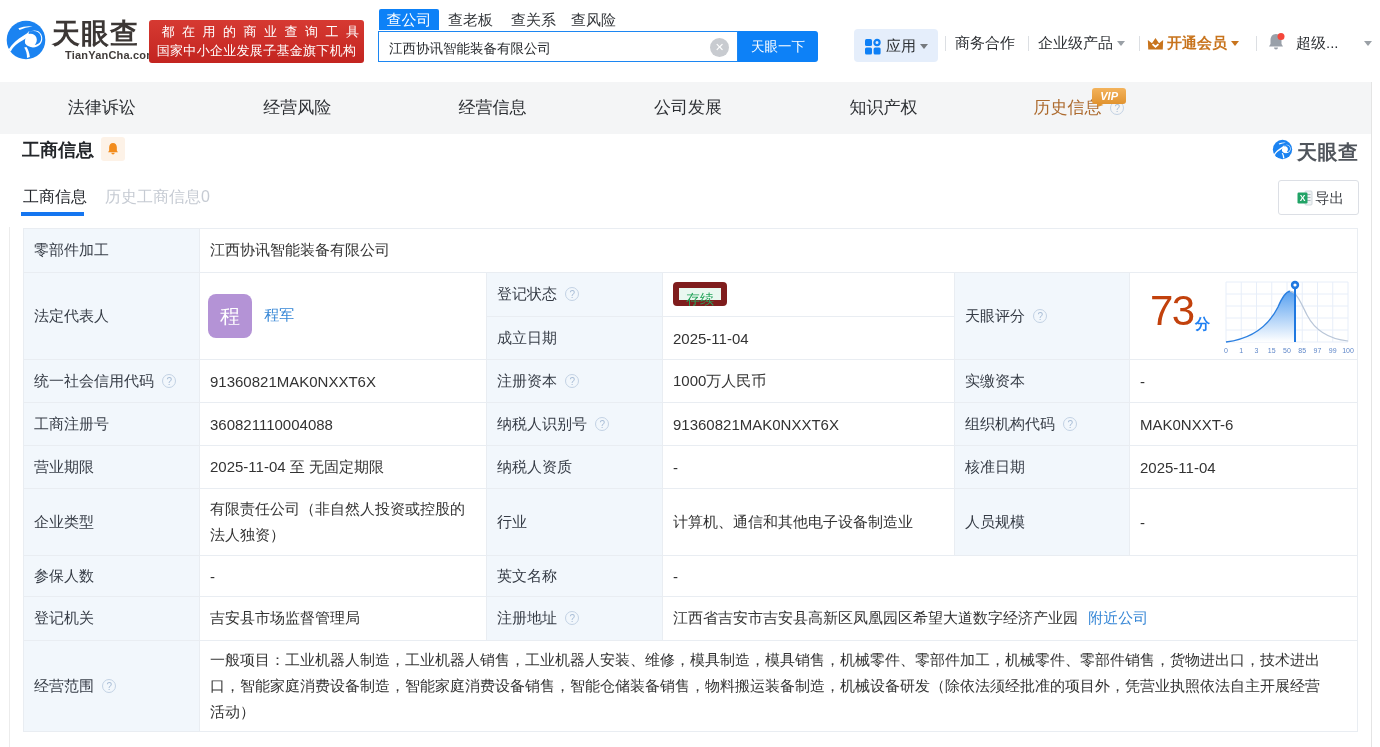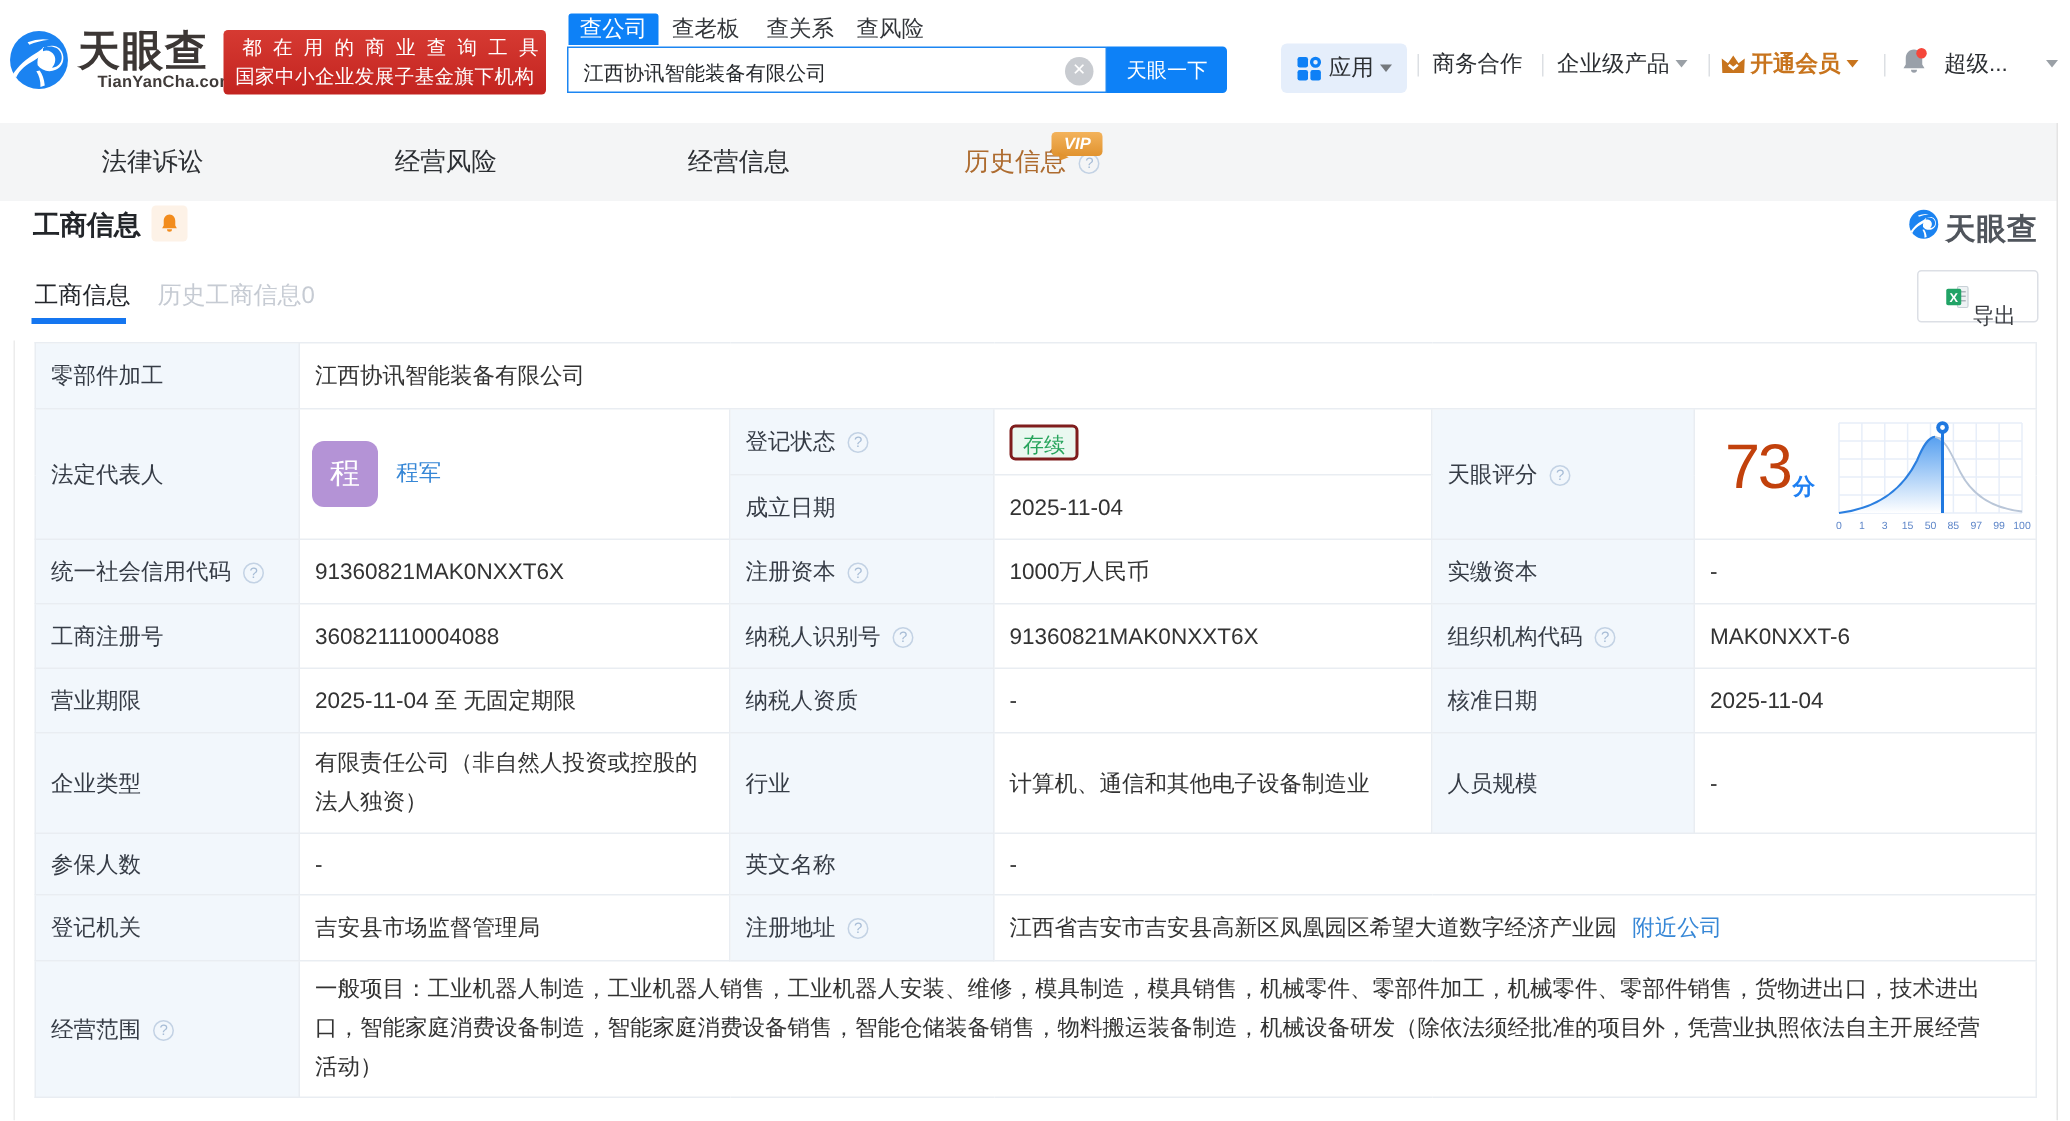--- a/index.html
+++ b/index.html
@@ -32,28 +32,28 @@
 #nav .it.act { background:#fff; color:#1464d2; font-weight:bold; }
 
 #t1 { position:absolute; left:22px; top:138px; font-size:18px; font-weight:bold; color:#23262a; }
 #bellbox { position:absolute; left:101px; top:137px; width:24px; height:24px; background:#fdf2e7; border-radius:3px; }
 #minilogo { position:absolute; left:1272px; top:139px; }
 #minitxt { position:absolute; left:1297px; top:139px; font-size:20px; font-weight:bold; color:#50555c; letter-spacing:0.5px;}
 #tab2a { position:absolute; left:23px; top:187px; font-size:16px; color:#23262b; }
 #tab2line { position:absolute; left:21px; top:212px; width:63px; height:4px; background:#1576f0; }
 #tab2b { position:absolute; left:105px; top:187px; font-size:16px; color:#c6cbd3; }
 #expbtn { position:absolute; left:1278px; top:180px; width:81px; height:35px; border:1px solid #dcdfe5; border-radius:3px; background:#fff; }
-#expbtn span { position:absolute; left:36px; top:20px; font-size:14.5px; color:#3a3d42;}
+#expbtn span { position:absolute; left:36px; top:8px; font-size:14.5px; color:#3a3d42;}
 
 #tbl { position:absolute; left:23px; top:228px; border-collapse:collapse; table-layout:fixed; }
 #tbl td { border:1px solid #e9edf2; font-size:15px; color:#333; padding:0 10px; }
 #tbl td.lb { background:#f2f7fc; color:#363c46; }
 .qm { display:inline-block; width:14px; height:14px; border:1px solid #c3d2e4; border-radius:50%; color:#a8bdd6; font-size:10px; line-height:14px; text-align:center; vertical-align:1px; margin-left:4px;}
 a.lnk { color:#3787d6; text-decoration:none; }
-.tag-g { display:inline-block; height:24px; line-height:22px; padding:0 7px; background:#eaf8f0; border:2px solid #7f1d1d; border-radius:4px; color:#27a45c; font-size:14px; }
+.tag-g { display:inline-block; height:24px; line-height:22px; padding:0 7px; background:#eaf8f0; border:6px solid #7f1d1d; border-radius:4px; color:#27a45c; font-size:14px; }
 #avatar { display:inline-block; width:44px; height:44px; background:#b493d6; border-radius:8px; color:#fff; font-size:20px; text-align:center; line-height:44px; vertical-align:middle;}
 #score73 { font-size:42px; font-weight:normal; color:#c2410c; letter-spacing:-1.5px; line-height:30px;}
 #scorefen { font-size:15px; font-weight:bold; color:#1e7ff2; }
 </style>
 </head>
 <body>
 <div id="page">
 
   <div id="hdr">
     <svg class="abs" style="left:5px;top:19px" width="42" height="42" viewBox="0 0 47 47">
@@ -106,20 +106,22 @@
         </svg>
     </div>
     <div class="rm" style="left:1296px">超级...</div>
     <div class="rm" style="left:1364px"><span class="caret" style="border-top-color:#9aa0a6"></span></div>
   </div>
 
   <div id="nav">
     <div class="it">法律诉讼</div>
     <div class="it">经营风险</div>
     <div class="it">经营信息</div>
+    <div class="it">公司发展</div>
+    <div class="it">知识产权</div>
     <div class="it" style="color:#ad6b2f">历史信息 <span class="qm">?</span>
       <span style="position:absolute;left:111px;top:6px;width:34px;height:16px;background:linear-gradient(180deg,#f3b35c,#e1932f);border-radius:3px;color:#fff;font-size:11px;font-weight:bold;font-style:italic;line-height:16px;text-align:center;">VIP<i style="position:absolute;left:3px;bottom:-3px;width:0;height:0;border-left:4px solid transparent;border-right:4px solid transparent;border-top:4px solid #e1932f;transform:rotate(25deg)"></i></span>
     </div>
   </div>
 
   <div id="t1">工商信息</div>
   <div id="bellbox"><svg width="14" height="14" viewBox="0 0 20 20" style="margin:5px">
         <path d="M10,1.5 C6.5,1.5 4.5,4.4 4.5,7.6 L4.5,12 L3,14.5 L17,14.5 L15.5,12 L15.5,7.6 C15.5,4.4 13.5,1.5 10,1.5 Z" fill="#f28c1d"></path>
         <path d="M7.6,15.5 a2.4,2.4 0 0 0 4.8,0 Z" fill="#f28c1d"></path>
       </svg></div>

